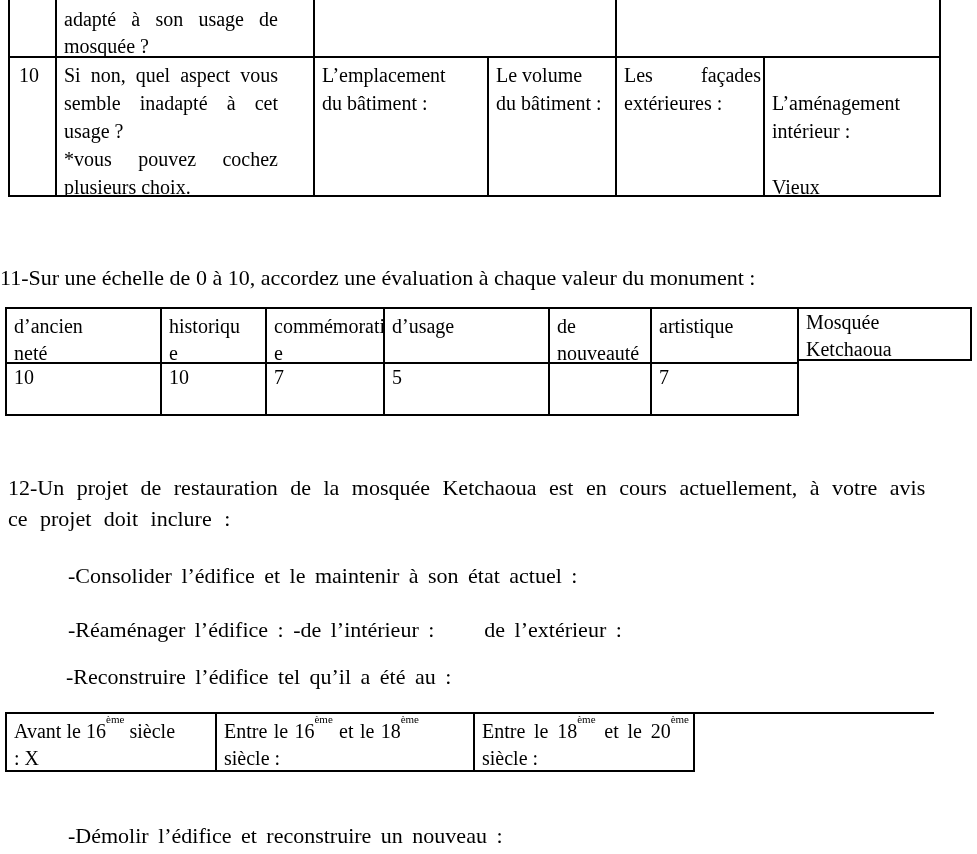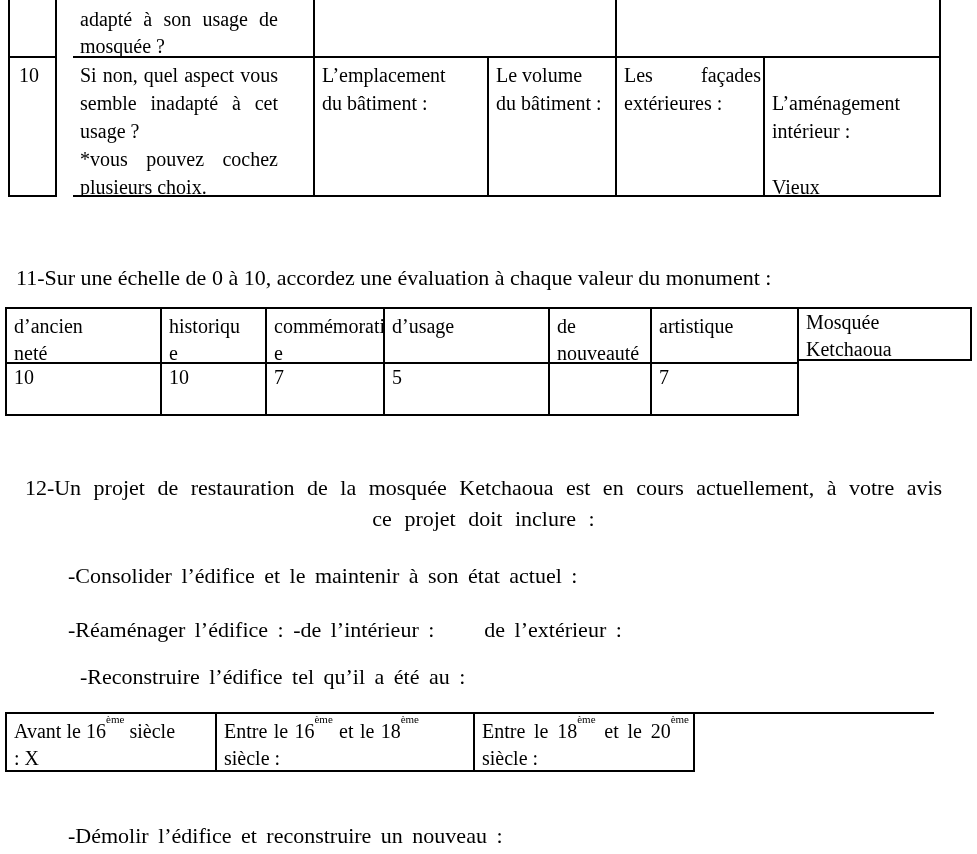--- a/index.html
+++ b/index.html
@@ -19,44 +19,44 @@
     font-size:20px; line-height:27px;
     overflow:hidden;
     white-space:pre-line;
   }
   .just { text-align:justify; }
   
   #table1 { left:8px; top:0; grid-template-columns:47px 258px 174px 128px 148px 176px; }
   #table1 .r1 { height:58px; padding-top:6px; }
   #table1 .r2 { height:139px; line-height:28px; }
   .span2 { grid-column:span 2; }
-  .pr28 { padding-right:35px;margin-left:16px; }
+  .pr28 { padding-right:35px; }
   .pr17 { padding-right:17px; }
   .pr12 { padding-right:12px; }
   .pr6  { padding-right:2px; }
   .num  { padding-left:9px; }
   
   #table2 { left:5px; top:307px; grid-template-columns:155px 105px 118px 165px 102px 147px 173px; }
   #table2 .hd { height:55px; padding-top:4px; }
   #table2 .dt { height:52px; padding-top:0; }
   
   #table3 { left:5px; top:712px; grid-template-columns:210px 258px 220px 239px; }
   #table3 .cell { height:58px; padding-top:4px; }
   .c1 { padding-right:40px; }
   .c2 { padding-right:54px; }
   .c3 { padding-right:4px; }
   sup.sp { font-size:11px; position:relative; top:-7px; line-height:0; }
   
   .line { position:absolute; font-size:22px; line-height:31px; white-space:nowrap; }
-  #q11   { left:16px;  top:262px; }
-  #q12   { left:8px;  top:472px; width:951px; white-space:pre-line; word-spacing:7px;text-align:center; }
+  #q11   { left:0;  top:262px; }
+  #q12   { left:8px;  top:472px; width:951px; white-space:pre-line; word-spacing:7px; }
   #opt-consolider   { left:68px; top:560px; word-spacing:4px; }
   #opt-reamenager   { left:68px; top:614px; word-spacing:4px; }
   #opt-reamenager .gap { display:inline-block; width:50px; }
-  #opt-reconstruire { left:80px; top:661px; word-spacing:4px; }
+  #opt-reconstruire { left:66px; top:661px; word-spacing:4px; }
   #opt-demolir      { left:68px; top:820px; word-spacing:4px; }
 </style>
 </head>
 <body>
 
 <div id="canvas">
 
   <div id="table1" class="grid-table">
 
     <div class="cell r1 num"></div>

